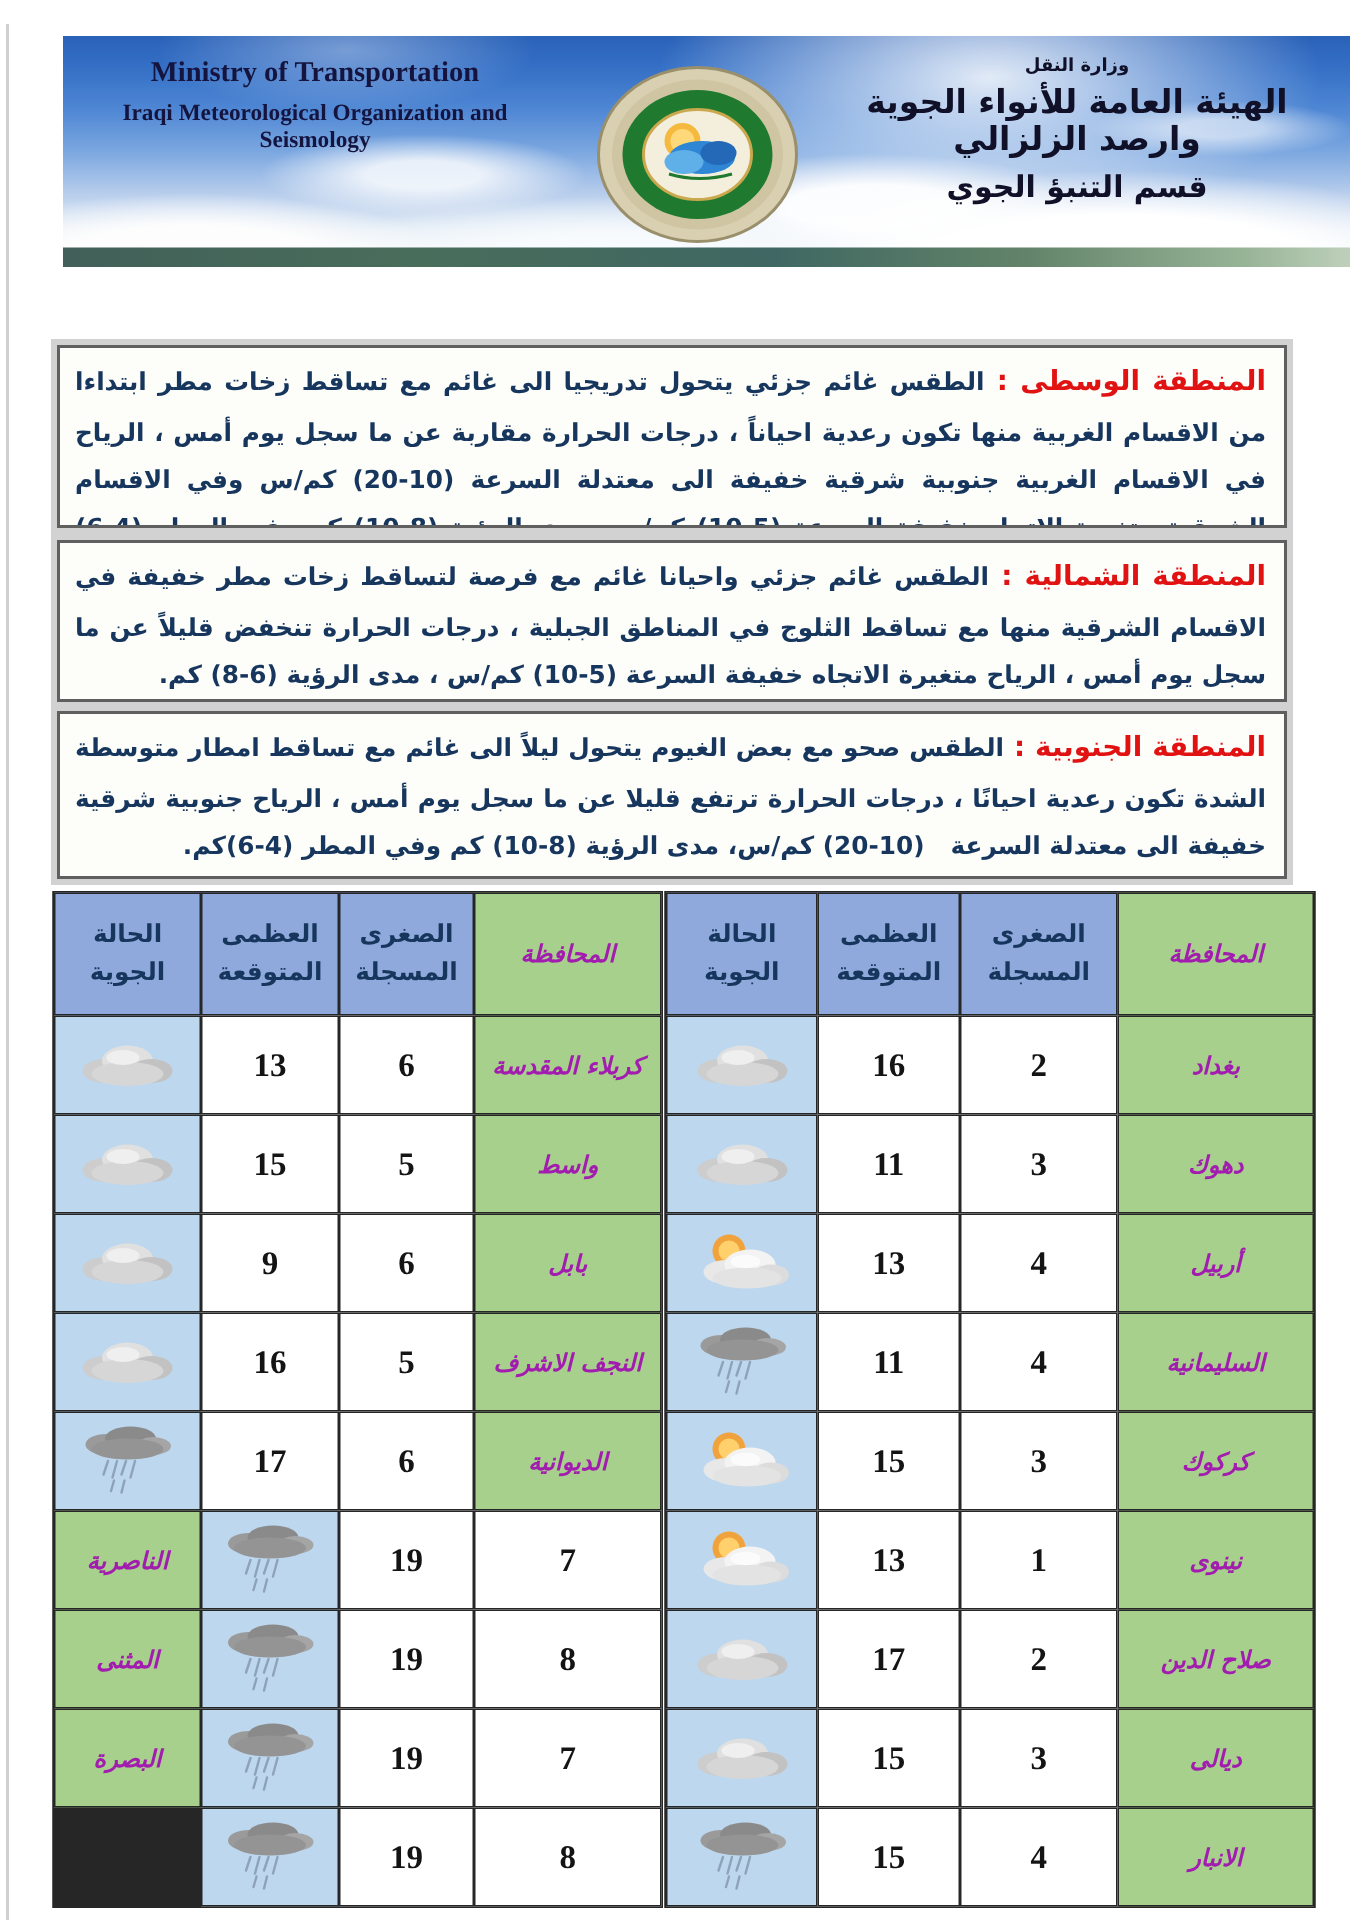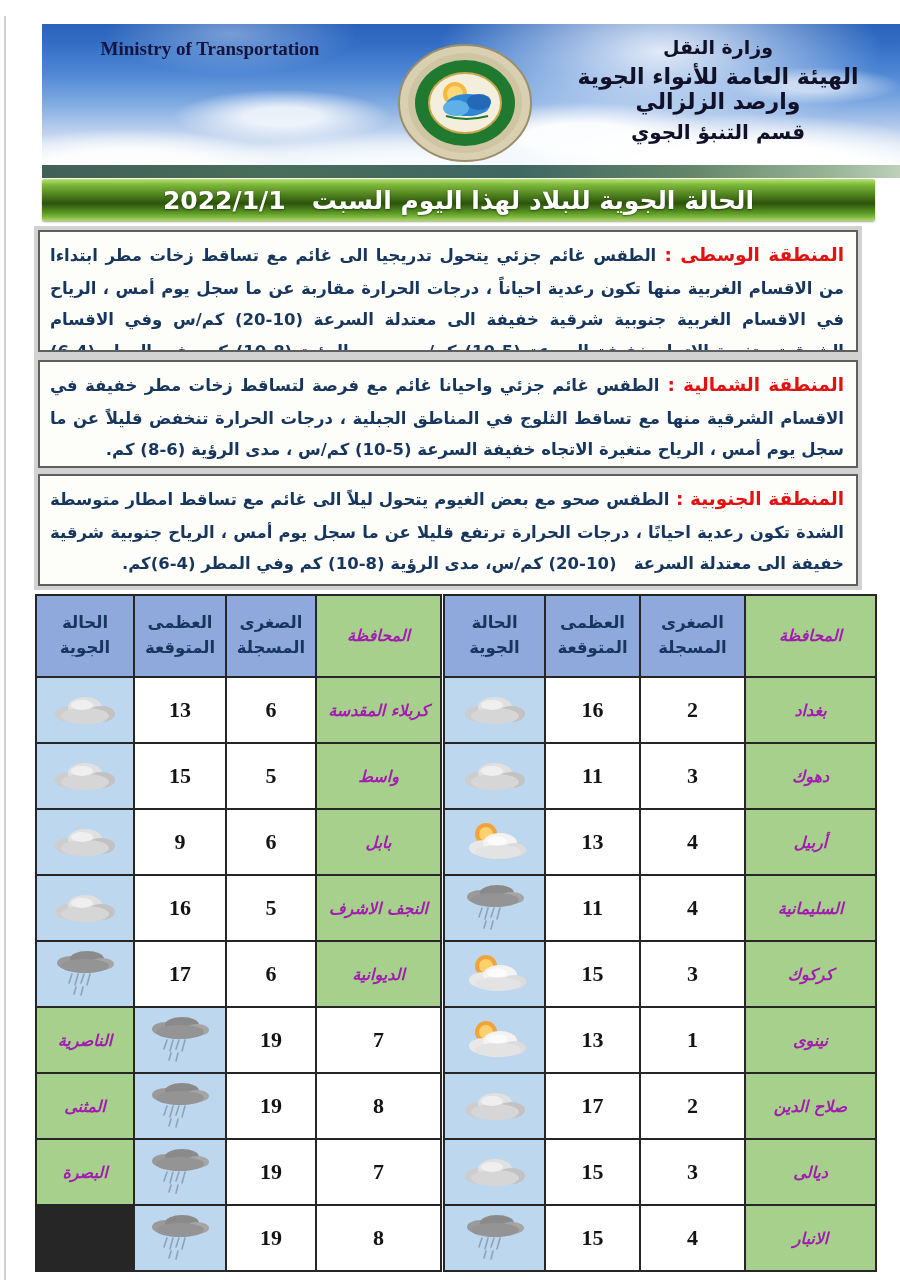--- a/index.html
+++ b/index.html
@@ -22,21 +22,21 @@
         radial-gradient(ellipse 170px 42px at 28% 60%, rgba(255,255,255,.8) 22%, rgba(255,255,255,0) 64%),
         radial-gradient(ellipse 140px 30px at 90% 40%, rgba(255,255,255,.55) 20%, rgba(255,255,255,0) 62%);}
   .dark-band{position:absolute;left:0;right:0;bottom:0;height:13px;
        background:linear-gradient(90deg,#31524a 0%,#3a614d 28%,#2f5a55 55%,#55795c 75%,#8fae8f 92%,#b9ccb4 100%);opacity:.92;}
   .eng{position:absolute;left:8px;top:14px;width:320px;text-align:center;color:#14143f;
        font-family:"Liberation Serif",serif;font-weight:bold;}
   .eng .l1{font-size:19px;margin-bottom:7px;}
   .eng .l2{font-size:15.5px;margin-bottom:7px;}
   .eng .l3{font-size:17px;}
   .arb{position:absolute;right:12px;top:12px;width:340px;text-align:center;color:#101028;font-weight:bold;direction:rtl;}
-  .arb .a1{font-size:19px;margin-bottom:6px;}
+  .arb .a1{font-size:12px;margin-bottom:6px;}
   .arb .a2{font-size:22px;margin-bottom:6px;}
   .arb .a3{font-size:20px;}
   .logo{position:absolute;left:352px;top:18px;width:142px;height:122px;}
 
   
   .titlebar{position:absolute;left:42px;top:163px;width:833px;height:42px;
        background:linear-gradient(180deg,#b9e274 0%,#7cb83a 14%,#416f16 46%,#2c540b 58%,#5d9c26 82%,#abd964 100%);
        display:flex;align-items:center;justify-content:center;direction:rtl;
        border-radius:2px;box-shadow:0 1px 2px rgba(0,0,0,.35);}
   .titlebar span{color:#ffffff;font-weight:bold;font-size:25px;text-shadow:0 1px 2px rgba(0,0,0,.45);}
@@ -68,20 +68,21 @@
 <body>
 
 <div class="page">
   <div class="scan-line"></div>
 
   <header class="sky">
     <div class="sky-glow"></div>
     <div class="sky-clouds"></div>
     <div class="eng">
       <div class="l1">Ministry of Transportation</div>
+      <div class="l2">Iraqi Meteorological Organization and Seismology</div>
     </div>
     <div class="logo">
       <svg width="142" height="122" viewBox="0 0 142 122">
         <ellipse cx="71" cy="61" rx="66" ry="58" fill="#d9d0b2" stroke="#9a8f6b" stroke-width="2"></ellipse>
         <ellipse cx="71" cy="61" rx="57" ry="50" fill="#cfc5a3"></ellipse>
         <ellipse cx="71" cy="61" rx="50" ry="43" fill="#1f7a30"></ellipse>
         <ellipse cx="71" cy="61" rx="36" ry="30" fill="#f4efdd" stroke="#caa84e" stroke-width="2"></ellipse>
         <circle cx="61" cy="52" r="12" fill="#f5b93f"></circle>
         <circle cx="61" cy="52" r="8" fill="#ffd879"></circle>
         <ellipse cx="74" cy="63" rx="22" ry="11" fill="#2e86d4"></ellipse>
@@ -91,23 +92,20 @@
       </svg>
     </div>
     <div class="arb">
       <div class="a1">وزارة النقل</div>
       <div class="a2">الهيئة العامة للأنواء الجوية وارصد الزلزالي</div>
       <div class="a3">قسم التنبؤ الجوي</div>
     </div>
     <div class="dark-band"></div>
   </header>
 
-  <div class="titlebar">
-    <span>الحالة الجوية للبلاد لهذا اليوم السبت &nbsp; 2022/1/1</span>
-  </div>
 
   <section class="region r1">
     <span class="rname">المنطقة الوسطى : </span><span class="rtext">الطقس غائم جزئي يتحول تدريجيا الى غائم مع تساقط زخات مطر ابتداءا من الاقسام الغربية منها تكون رعدية احياناً ، درجات الحرارة مقاربة عن ما سجل يوم أمس ، الرياح  في الاقسام الغربية جنوبية شرقية خفيفة الى معتدلة السرعة (10-20) كم/س وفي الاقسام الشرقية متغيرة الاتجاه خفيفة السرعة (5-10) كم/س، مدى الرؤية (8-10) كم وفي المطر (4-6) كم .</span>
   </section>
   <section class="region r2">
     <span class="rname">المنطقة الشمالية : </span><span class="rtext">الطقس غائم جزئي واحيانا غائم مع فرصة لتساقط زخات مطر خفيفة في الاقسام الشرقية منها مع تساقط الثلوج في المناطق الجبلية  ، درجات الحرارة تنخفض قليلاً عن ما سجل يوم أمس ، الرياح متغيرة الاتجاه خفيفة السرعة (5-10) كم/س ، مدى الرؤية  (6-8) كم.</span>
   </section>
   <section class="region r3">
     <span class="rname">المنطقة الجنوبية : </span><span class="rtext">الطقس صحو مع بعض الغيوم يتحول ليلاً الى غائم مع تساقط امطار متوسطة الشدة تكون رعدية احيانًا  ، درجات الحرارة ترتفع قليلا عن ما سجل يوم أمس ، الرياح جنوبية شرقية خفيفة الى معتدلة السرعة &nbsp; (10-20) كم/س، مدى الرؤية (8-10) كم وفي المطر (4-6)كم.</span>
   </section>

